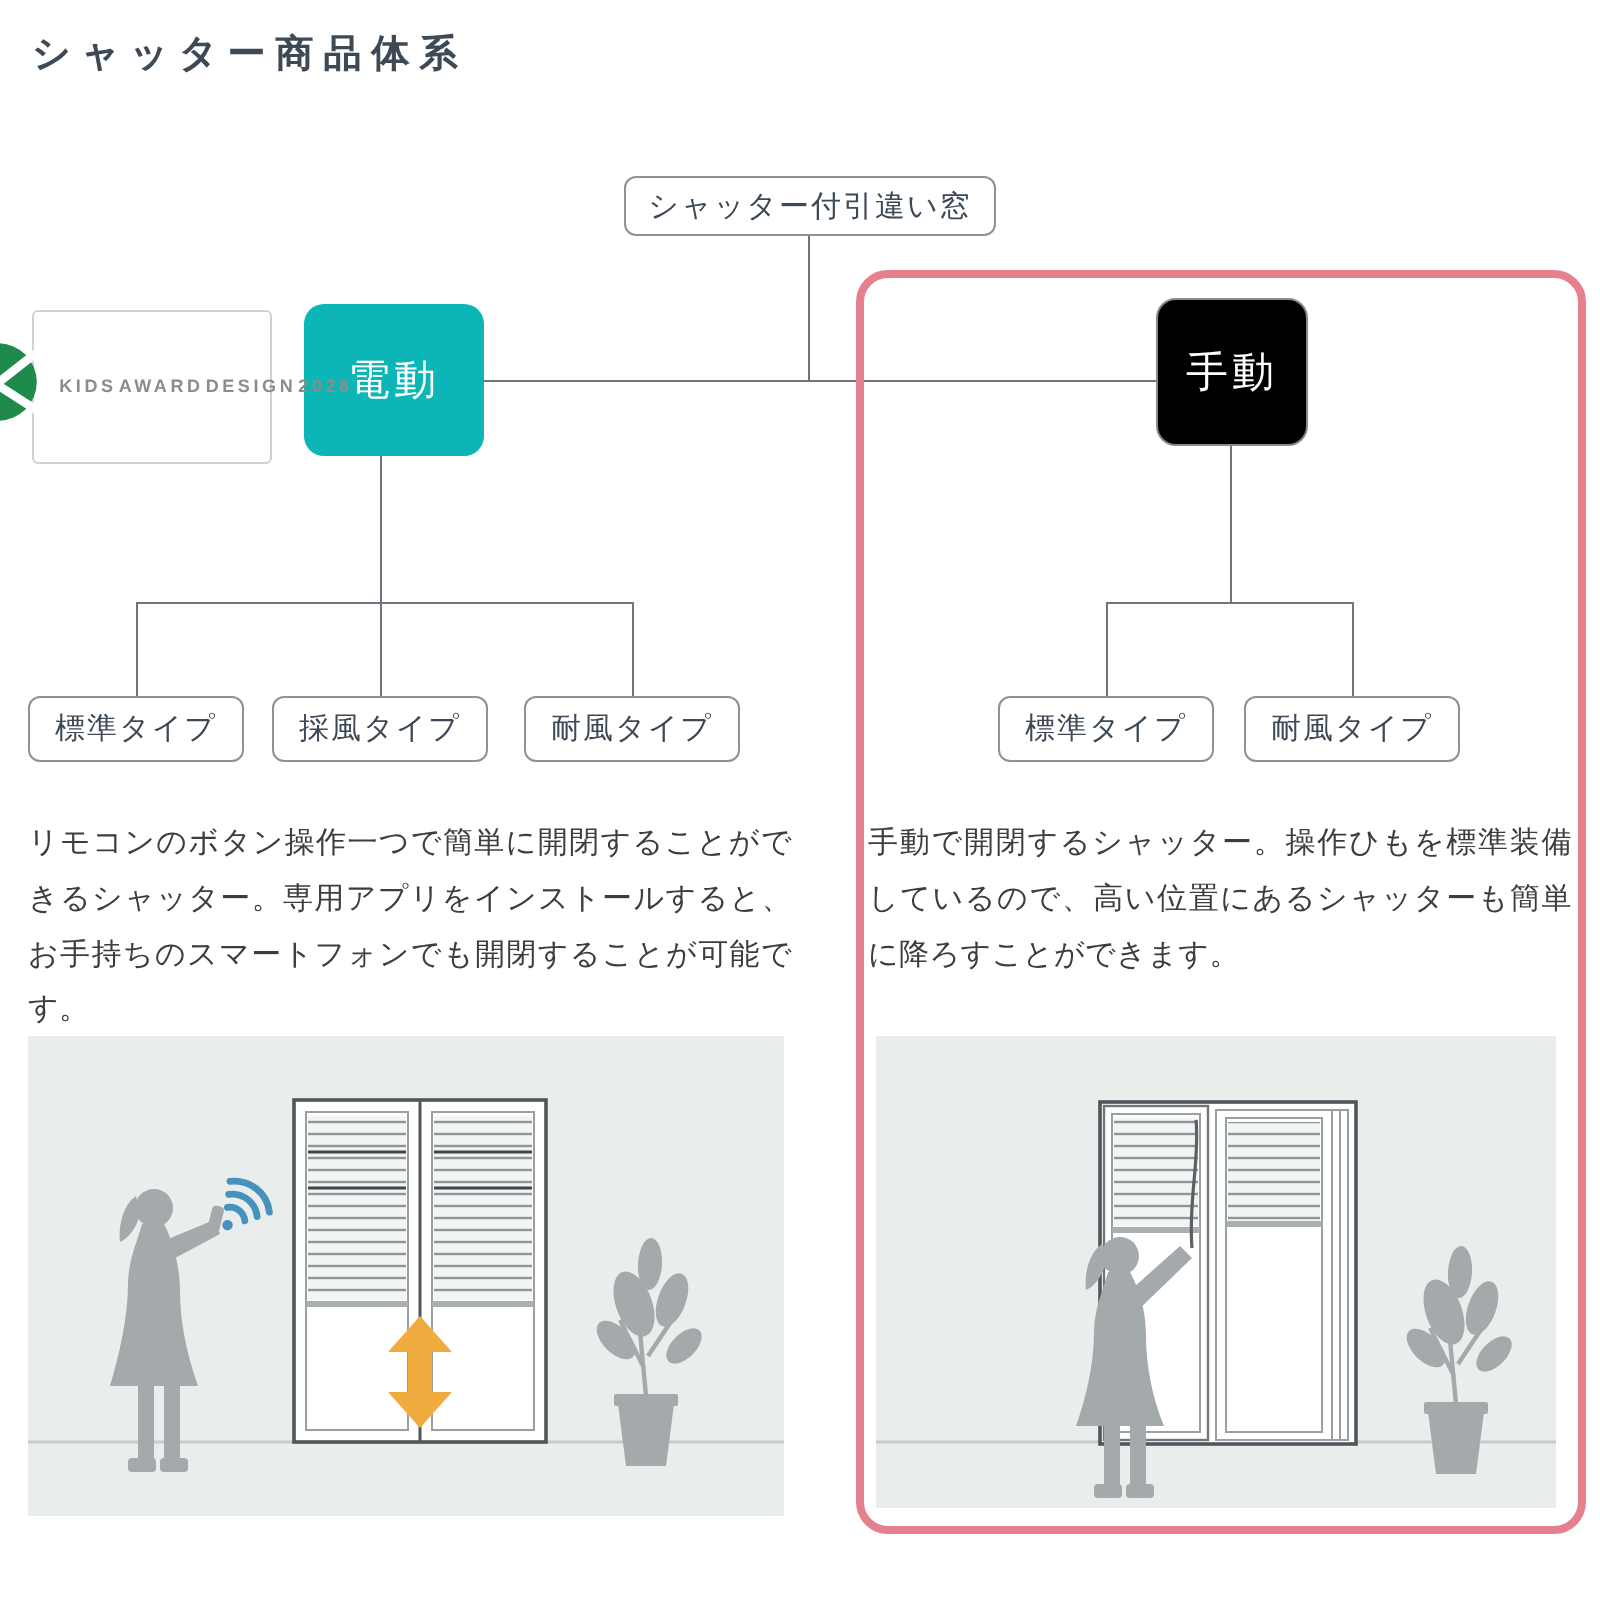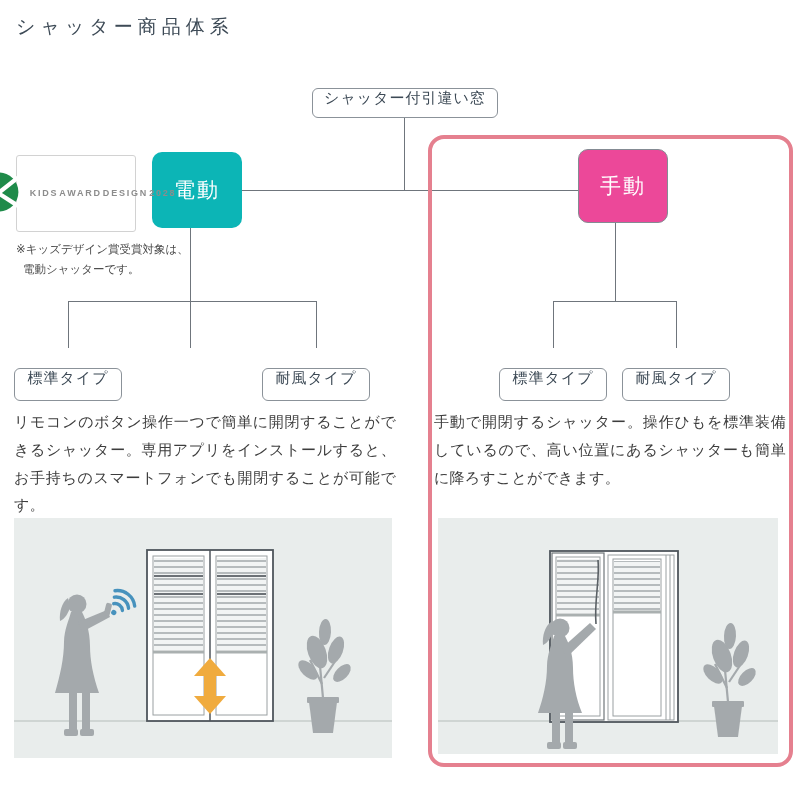--- a/index.html
+++ b/index.html
@@ -1,29 +1,29 @@
 <!DOCTYPE html>
 <html><head>
 <meta charset="utf-8">
 <style>
   html,body{margin:0;padding:0;background:#fff;}
   .canvas{position:relative;width:800px;height:800px;background:#fff;overflow:hidden;
           font-family:"Liberation Sans","DejaVu Sans",sans-serif;}
-  .page-title{position:absolute;left:16px;top:14px;font-size:19px;font-weight:normal;
+  .page-title{position:absolute;left:16px;top:14px;font-size:19px;font-weight:bold;
               letter-spacing:5px;color:#3d4a56;margin:0;}
   
   .cline{position:absolute;background:#6f757c;}
   
   .rbox{position:absolute;box-sizing:border-box;background:#fff;border:1px solid #8b9299;
-        border-radius:6px;color:#3d4a56;display:flex;align-items:flex-start;justify-content:center;
+        border-radius:6px;color:#3d4a56;display:flex;align-items:center;justify-content:center;
         font-size:15px;letter-spacing:1px;}
   .node{position:absolute;box-sizing:border-box;border-radius:10px;color:#fff;
         display:flex;align-items:center;justify-content:center;font-size:21px;letter-spacing:2px;}
   .node-manual{border:1px solid #848b93;}
-  .type-box{width:108px;height:33px;top:348px;margin-top:20px;}
+  .type-box{width:108px;height:33px;top:348px;}
   
   .badge{position:absolute;left:16px;top:155px;width:120px;height:77px;box-sizing:border-box;
          background:#fff;border:1px solid #d2d2d2;border-radius:3px;display:flex;
          align-items:center;justify-content:center;gap:8px;}
   .badge-text{display:flex;gap:1px;}
   .badge-line{font-size:9px;font-weight:bold;letter-spacing:1.8px;color:#8c8c8c;line-height:1.45;}
   .award-note{position:absolute;left:16px;top:240px;font-size:11.5px;color:#4a4a4a;line-height:1.7;}
   .award-note .indent{padding-left:0.6em;}
   
   .desc{position:absolute;top:408px;font-size:15px;line-height:1.85;color:#3d3d3d;
@@ -58,21 +58,21 @@
   <div class="cline" style="left:553px;top:301px;width:1px;height:47px;"></div>
   <div class="cline" style="left:676px;top:301px;width:1px;height:47px;"></div>
 
   <div class="rbox" style="left:312px;top:88px;width:186px;height:30px;">
     <span>シャッター付引違い窓</span>
   </div>
 
   <div class="node" style="left: 152px; top: 152px; width: 90px; height: 76px; background: rgb(12, 181, 182);">
     <span>電動</span>
   </div>
-  <div class="node node-manual" style="left: 578px; top: 149px; width: 90px; height: 74px; background: #ec4899; text-align: right;">
+  <div class="node node-manual" style="left: 578px; top: 149px; width: 76px; height: 74px; background: #000000; text-align: right;">
     <span>手動</span>
   </div>
 
   <div class="badge">
     <span>
       <svg width="46" height="46" viewBox="0 0 64 64">
         <circle class="logo-fill" cx="32" cy="32" r="27" fill="#1f8b4a"></circle>
         <g stroke="#fff" stroke-width="6" stroke-linecap="round">
           <line x1="25" y1="6" x2="21" y2="58"></line>
           <line x1="57" y1="13" x2="29" y2="35"></line>
@@ -80,27 +80,26 @@
         </g>
       </svg>
     </span>
     <span class="badge-text">
       <span class="badge-line">KIDS</span>
       <span class="badge-line">AWARD</span>
       <span class="badge-line">DESIGN</span>
       <span class="badge-line">2028</span>
     </span>
   </div>
-  <div class="award-note">
-    <div>※キッズデザイン賞受賞対象は、</div>
-    <div class="indent">電動シャッターです。</div>
-  </div>
 
   <div class="rbox type-box" style="left:14px;">
     <span>標準タイプ</span>
+  </div>
+  <div class="rbox type-box" style="left:136px;">
+    <span>採風タイプ</span>
   </div>
   <div class="rbox type-box" style="left:262px;">
     <span>耐風タイプ</span>
   </div>
 
   <div class="rbox type-box" style="left:499px;">
     <span>標準タイプ</span>
   </div>
   <div class="rbox type-box" style="left:622px;">
     <span>耐風タイプ</span>

